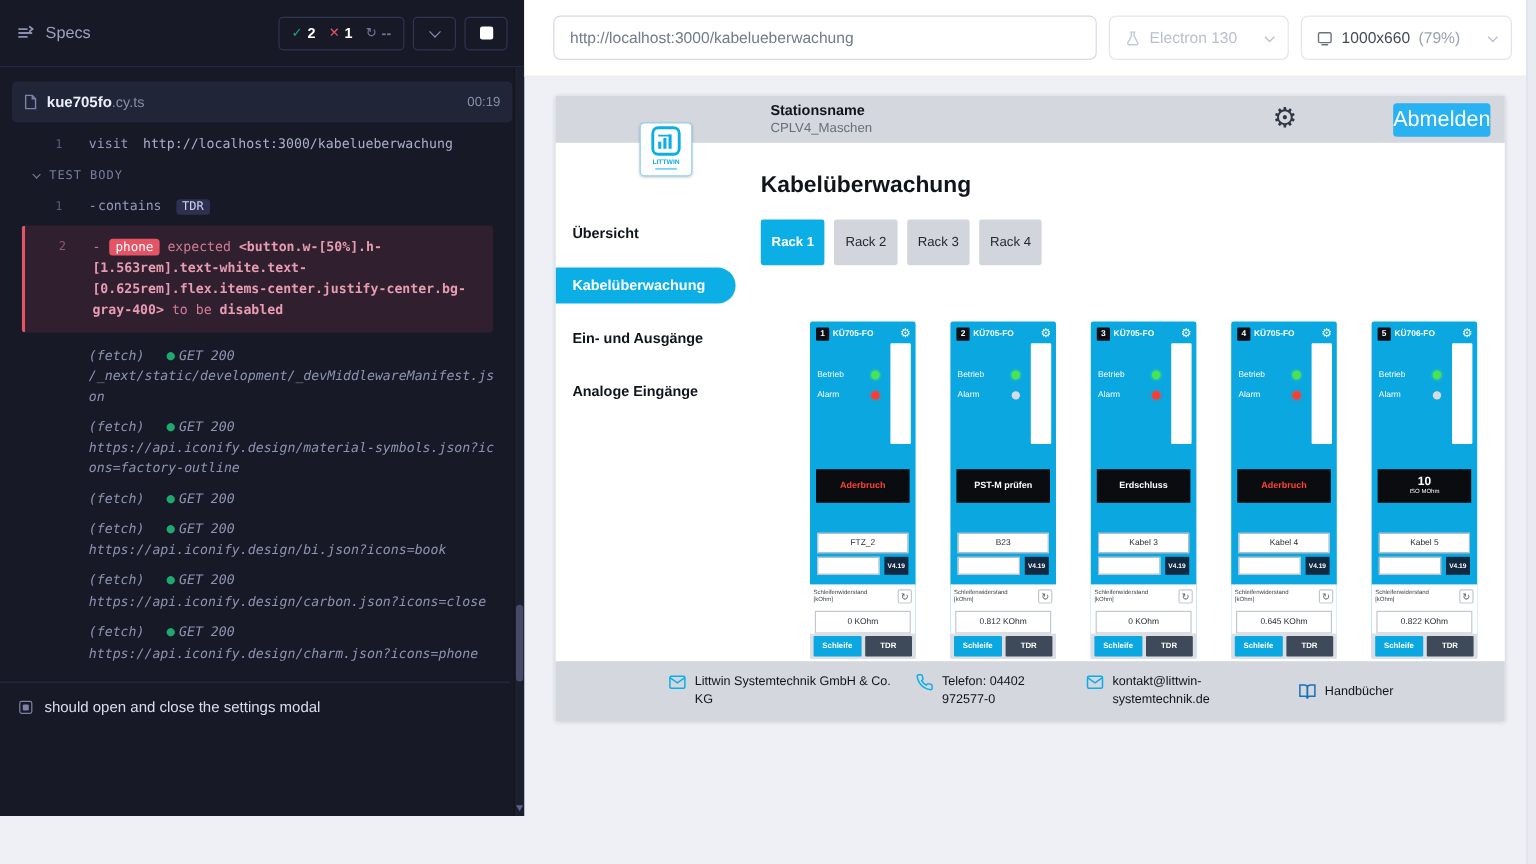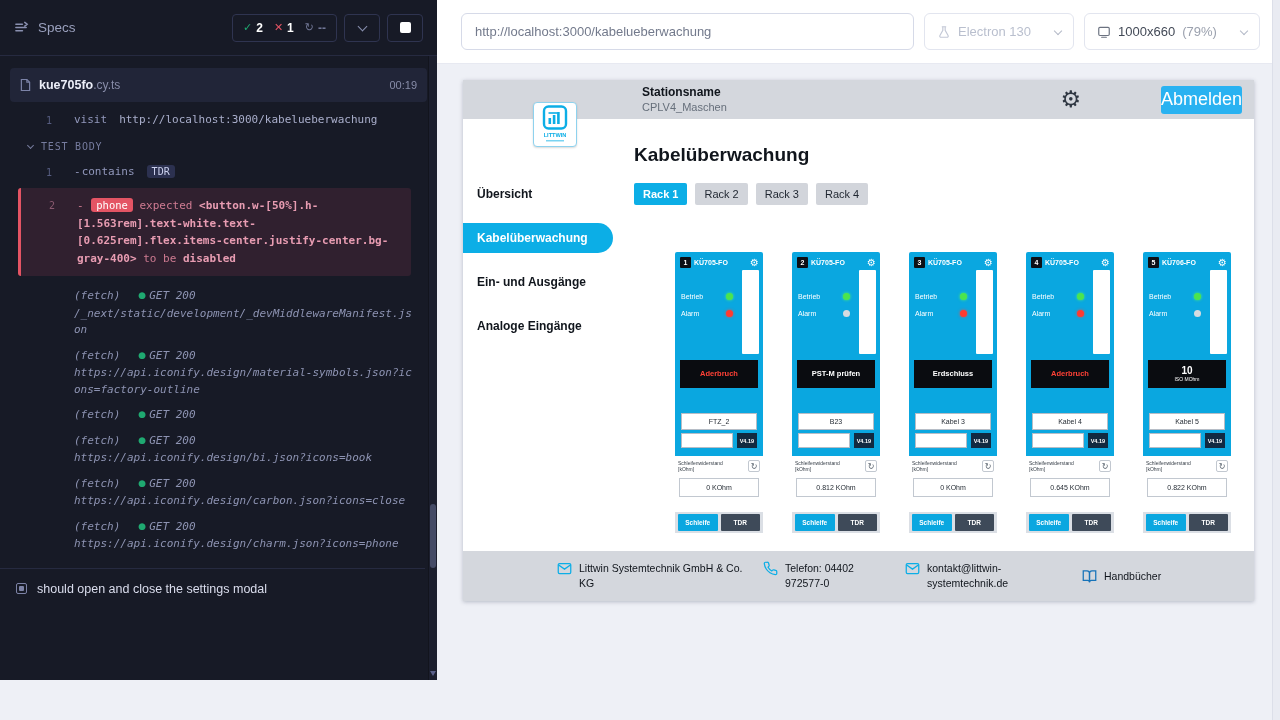--- a/index.html
+++ b/index.html
@@ -81,37 +81,37 @@
   .logout-btn{width:81px;height:28px;background:#29b2f1;color:#fff;border:none;border-radius:3px;font-size:18px;font-family:"Liberation Sans",sans-serif;cursor:pointer}
 
   .app-body{flex:1;display:flex;overflow:hidden}
   .sidebar{width:152px;flex-shrink:0;padding-top:60px}
   .nav-item{height:30px;display:flex;align-items:center;padding-left:14px;font-size:12px;font-weight:bold;color:#10151c;cursor:pointer;margin:0 2px 14px 0}
   .nav-item.active{background:#0caee6;color:#fff;border-radius:0 15px 15px 0}
 
   .main{flex:1;padding:25px 0 0 19px;overflow:hidden}
   .main-title{font-size:19px;font-weight:600;color:#10151c}
   .rack-tabs{display:flex;gap:8px;margin-top:17px}
-  .rack-tab{height:22px;padding:0 9px;display:flex;align-items:center;font-size:11px;background:#d2d5db;color:#1f2630;cursor:pointer;border-radius:2px}
+  .rack-tab{height:38px;padding:0 9px;display:flex;align-items:center;font-size:11px;background:#d2d5db;color:#1f2630;cursor:pointer;border-radius:2px}
   .rack-tab.active{background:#0caee6;color:#fff;font-weight:bold}
 
   .cards{display:flex;gap:29px;margin:47px 0 0 41px}
   .card{width:88px;height:281px;background:#0aa7e0;color:#fff;flex-shrink:0;display:flex;flex-direction:column;border-radius:2px}
   .card-head{height:17px;display:flex;align-items:center;padding:4px 4px 0 5px;gap:3px}
   .card-num{width:11px;height:11px;background:#0c1016;font-size:7px;font-weight:bold;display:flex;align-items:center;justify-content:center;border-radius:1px;flex-shrink:0}
   .card-model{font-size:7px;font-weight:bold;white-space:nowrap}
   .card-gear{margin-left:auto;font-size:10px;line-height:1;cursor:pointer}
   .card-mid{position:relative;height:87px;padding:24px 0 0 6px}
   .strip{position:absolute;right:4px;top:1px;bottom:2px;width:17px;background:#fff;border-radius:1px}
   .led-row{display:flex;align-items:center;justify-content:space-between;width:52px;font-size:7px;margin-bottom:10px}
   .led{width:7px;height:7px;border-radius:50%;flex-shrink:0}
   .led.green{background:#4ce44e;box-shadow:0 0 3px rgba(90,255,90,.9)}
   .led.on{background:#ff3b30;box-shadow:0 0 3px rgba(255,70,60,.9)}
   .led.off{background:#d6dbe0}
-  .card-status{margin:4px 5px 0;height:28px;background:#0a0c10;display:flex;flex-direction:column;align-items:center;justify-content:center;line-height:1.15;padding:0 2px;text-align:center}
+  .card-status{margin:19px 5px 0;height:28px;background:#0a0c10;display:flex;flex-direction:column;align-items:center;justify-content:center;line-height:1.15;padding:0 2px;text-align:center}
   .status-main{font-size:7.5px;font-weight:bold}
   .status-main.red{color:#ff4136}
   .status-main.big{font-size:10px}
   .status-sub{font-size:5px}
   .name-box{margin:25px 6px 0;height:17px;background:#fff;border:1px solid #b6bdc6;display:flex;align-items:center;justify-content:center;font-size:7px;color:#262d35;cursor:text}
   .ver-row{margin:3px 6px 0;height:15px;display:flex;gap:4px}
   .ver-blank{flex:1;background:#fff;border:1px solid #b6bdc6}
   .ver-chip{background:#122a41;color:#fff;font-size:5.5px;font-weight:bold;display:flex;align-items:center;padding:0 3px}
   .card-meas{flex:1;margin-top:8px;background:#fff;color:#262d35;position:relative;padding:4px 3px 0}
   .meas-head{display:flex;justify-content:space-between;align-items:flex-start}

